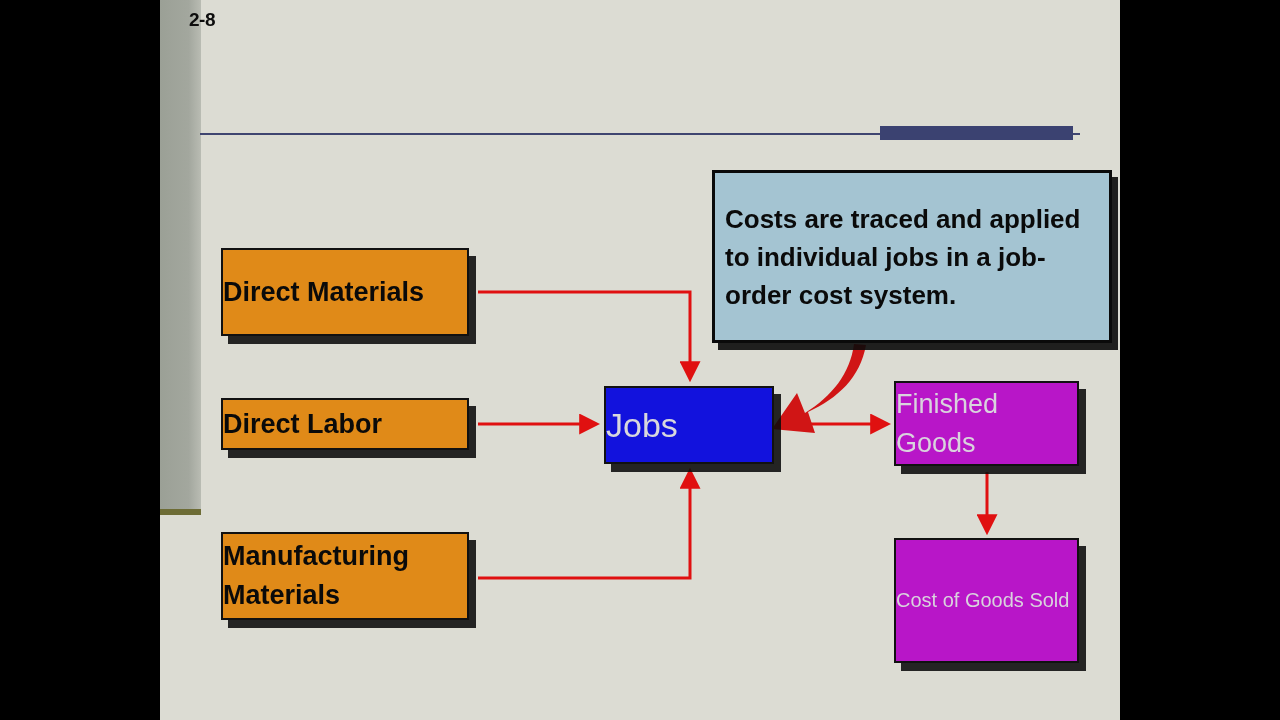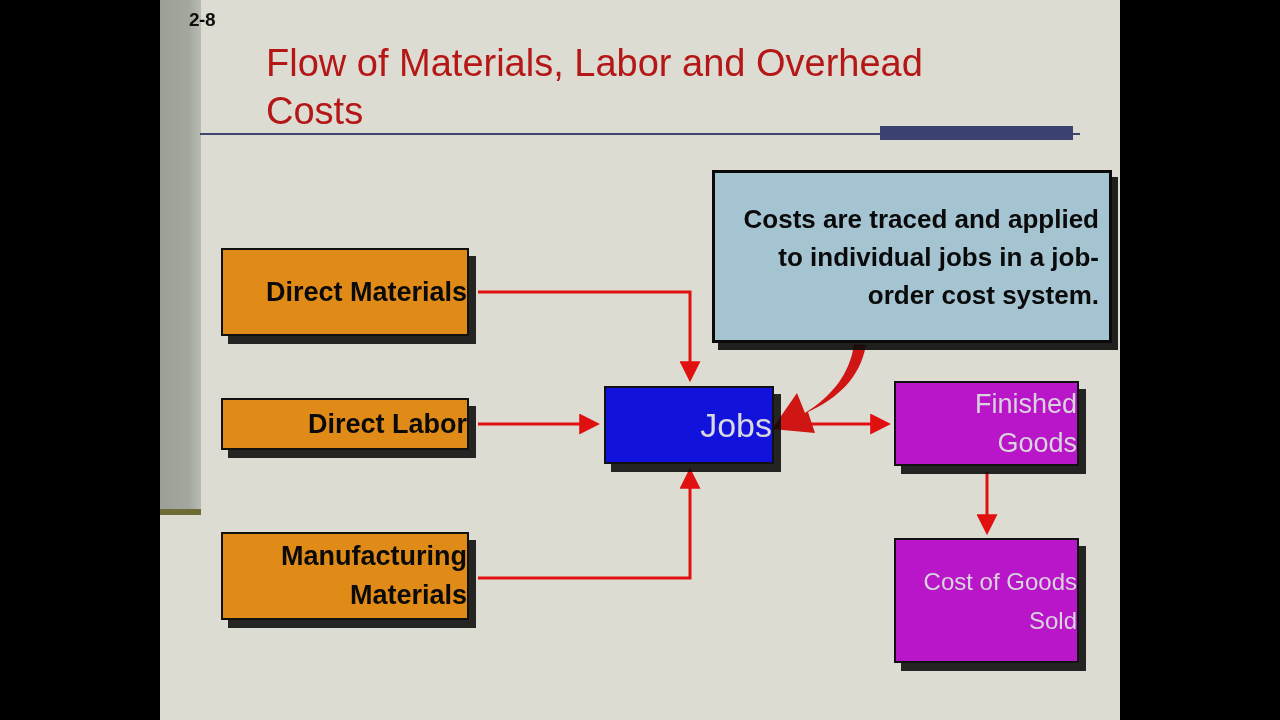--- a/index.html
+++ b/index.html
@@ -82,21 +82,21 @@
   }
 
   
   .box {
     position: absolute;
     box-sizing: border-box;
     border: 2px solid #111111;
     display: flex;
     align-items: center;
     justify-content: center;
-    text-align: right;
+    text-align: left;
     box-shadow: 7px 8px 0 0 rgba(10,10,10,0.88);
   }
   .box .box-label { display: block; width: 100%; }
 
   .box-orange {
     background: #e08a18;
     color: #0a0a0a;
     font-weight: bold;
   }
   .box-blue {
@@ -116,21 +116,21 @@
     border: 3px solid #0a0a0a;
     box-shadow: 6px 7px 0 0 rgba(10,10,10,0.9);
   }
 
   
   #box-direct-materials { left: 61px;  top: 248px; width: 248px; height: 88px;  font-size: 27px; line-height: 39px; }
   #box-direct-labor     { left: 61px;  top: 398px; width: 248px; height: 52px;  font-size: 27px; line-height: 34px; }
   #box-mfg-overhead     { left: 61px;  top: 532px; width: 248px; height: 88px;  font-size: 27px; line-height: 39px; }
   #box-jobs             { left: 444px; top: 386px; width: 170px; height: 78px;  font-size: 34px; line-height: 40px; }
   #box-finished-goods   { left: 734px; top: 381px; width: 185px; height: 85px;  font-size: 27px; line-height: 39px; }
-  #box-cogs             { left: 734px; top: 538px; width: 185px; height: 125px; font-size: 24px; line-height: 39px; }
+  #box-cogs             { left: 734px; top: 538px; width: 185px; height: 125px; font-size: 20px; line-height: 39px; }
   #box-callout          { left: 552px; top: 170px; width: 400px; height: 173px; font-size: 26px; line-height: 38px; padding: 6px 10px; }
 
   
   #arrows {
     position: absolute;
     left: 0; top: 0;
     width: 960px; height: 720px;
     pointer-events: none;
   }
 </style>
@@ -138,21 +138,20 @@
 <body>
 
 <div id="stage">
   <div id="slide">
 
     <div id="sidebar-band"></div>
     <div id="sidebar-band-foot"></div>
 
     <div id="slide-number">2-8</div>
 
-    <h1 id="title">Flow of Materials, Labor and Overhead Costs</h1>
 
     <div id="header-rule"></div>
     <div id="header-bar"></div>
 
     <svg id="arrows" viewBox="0 0 960 720" xmlns="http://www.w3.org/2000/svg">
       <defs>
         <marker id="ah" markerWidth="7" markerHeight="7" refX="5.6" refY="3.5" orient="auto" markerUnits="strokeWidth">
           <path d="M0,0 L7,3.5 L0,7 z" fill="#e01010"></path>
         </marker>
       </defs>

